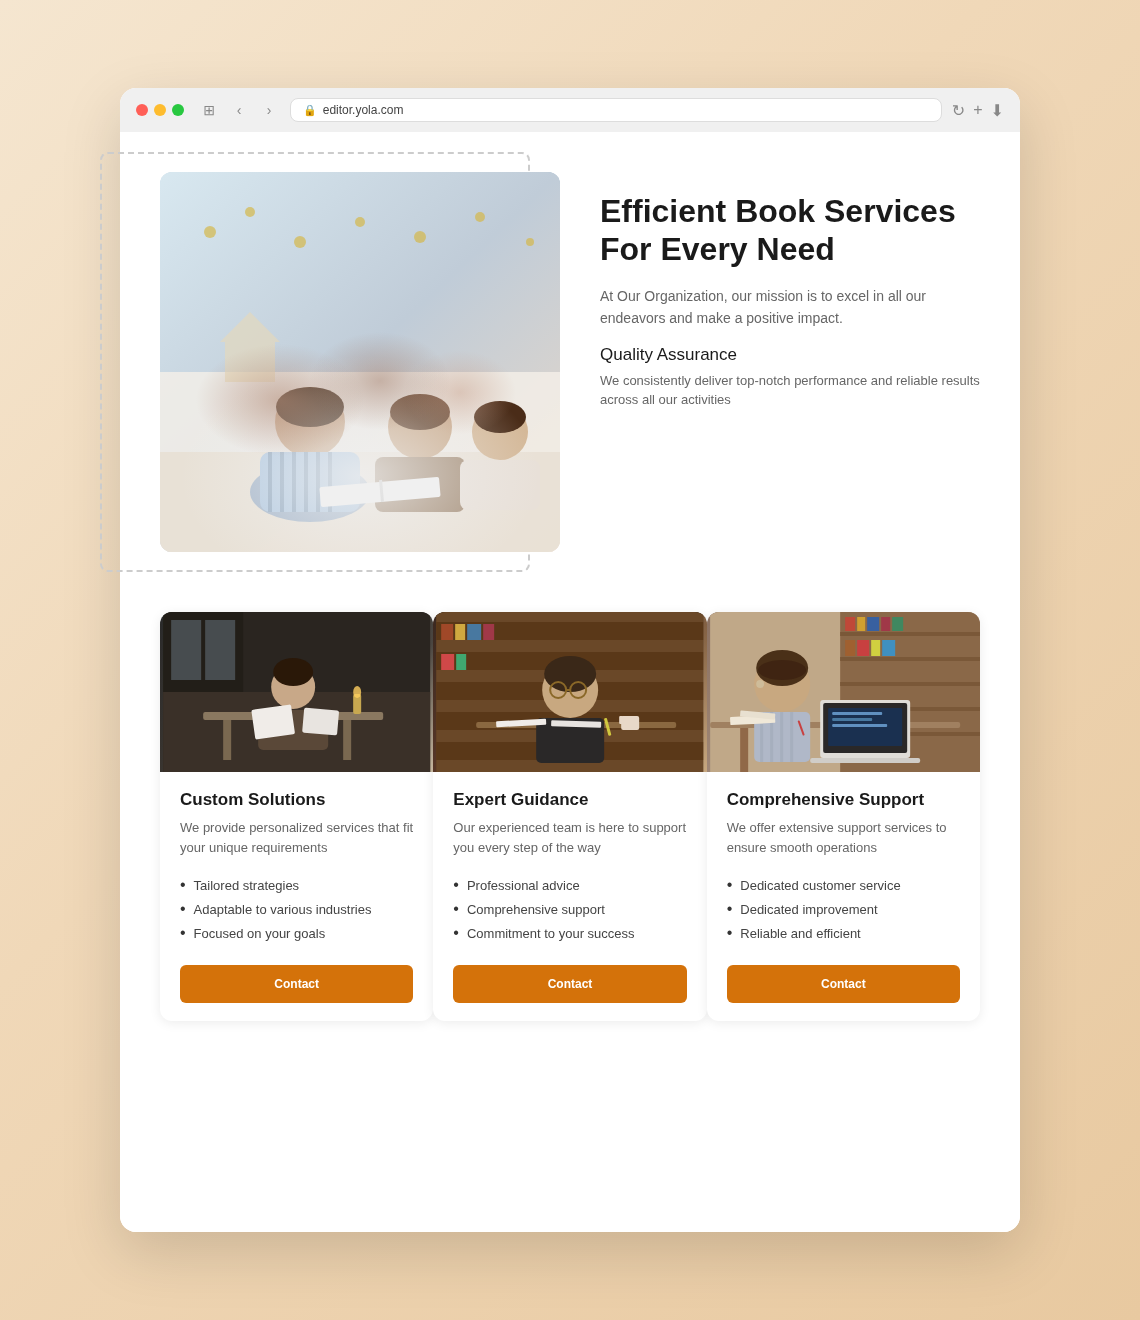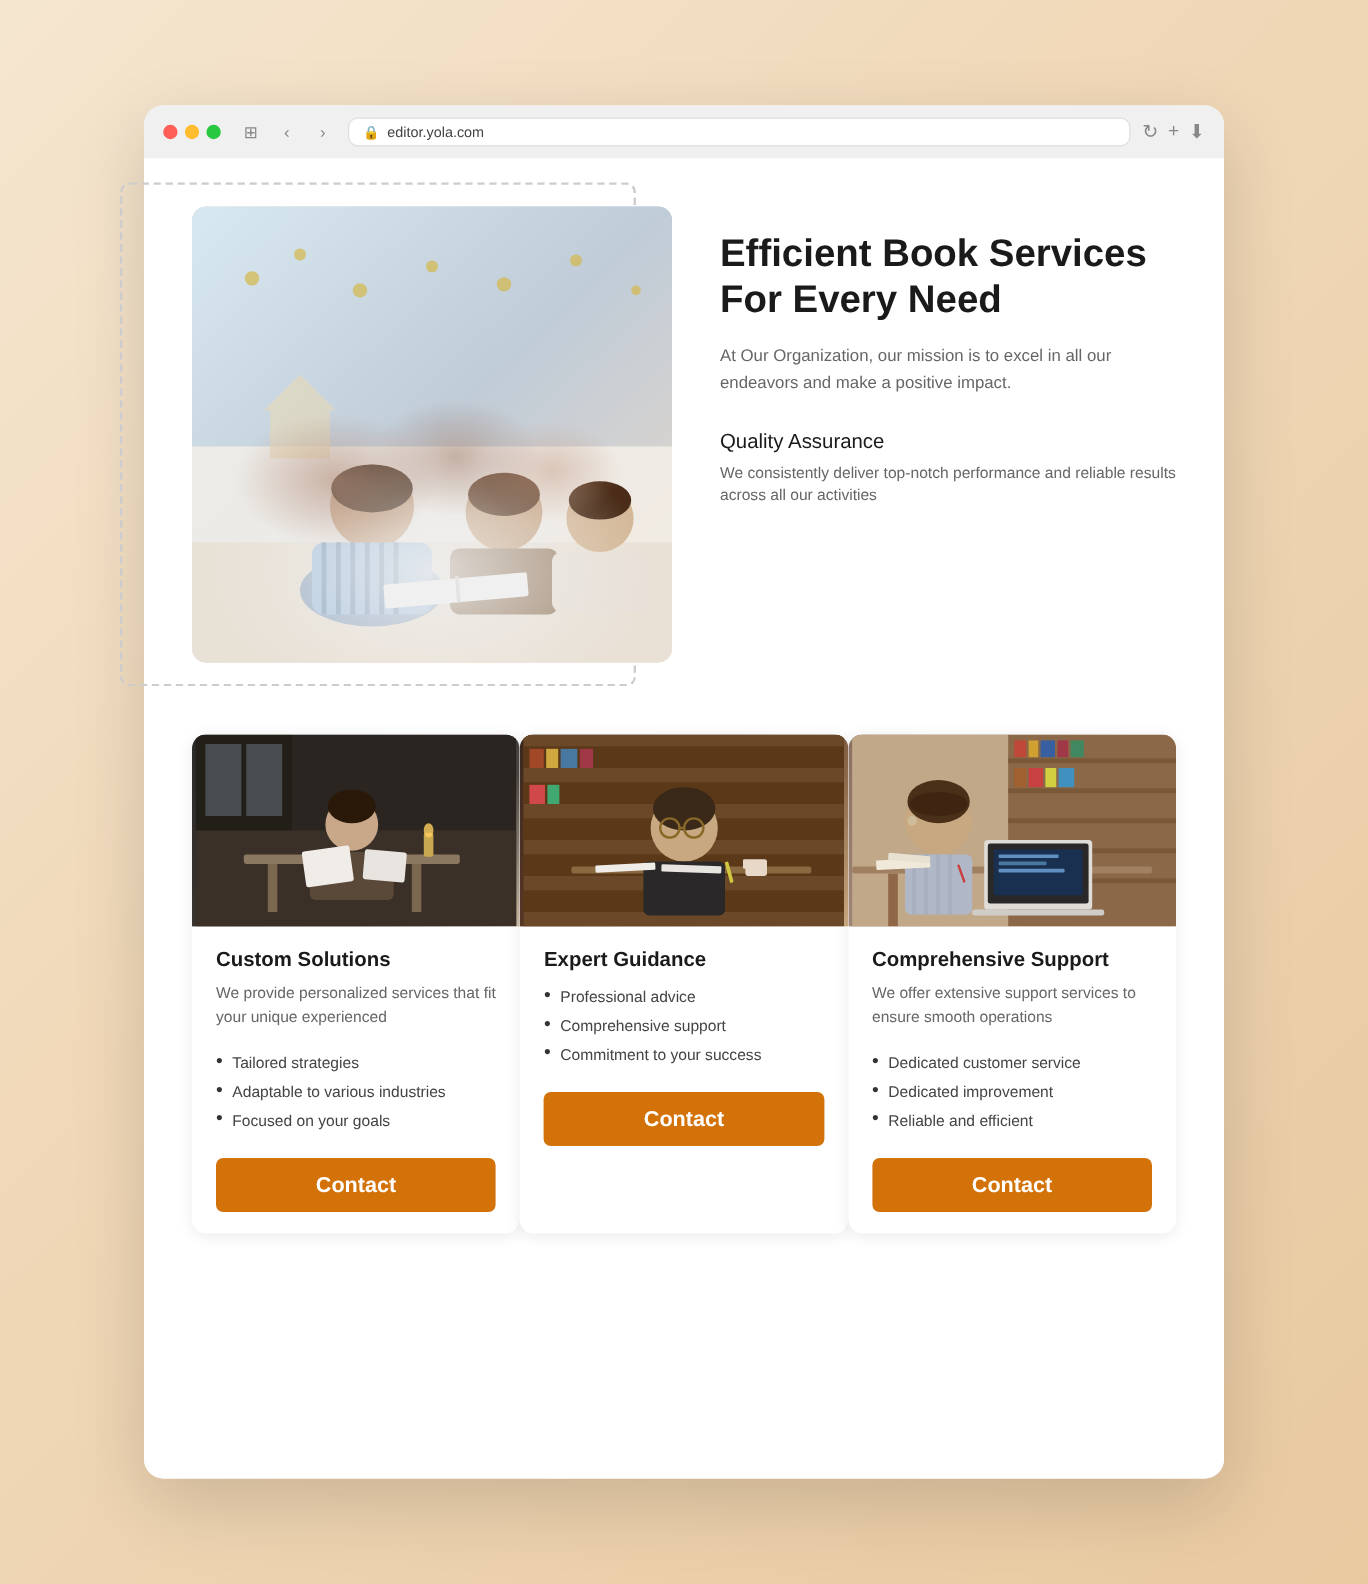--- a/index.html
+++ b/index.html
@@ -157,21 +157,21 @@
       font-weight: 800;
       color: #1a1a1a;
       line-height: 1.2;
       margin-bottom: 16px;
     }
 
     .hero-desc {
       font-size: 14px;
       color: #666;
       line-height: 1.6;
-      margin-bottom: 28px;
+      margin-bottom: 15px;
     }
 
     .feature-item {
       margin-bottom: 20px;
     }
 
     .feature-title {
       font-size: 17px;
       font-weight: 400;
       color: #1a1a1a;
@@ -256,21 +256,21 @@
       flex-shrink: 0;
     }
 
     .contact-btn {
       width: 100%;
       background: #d4720a;
       color: #fff;
       border: none;
       border-radius: 6px;
       padding: 12px;
-      font-size: 18px;
+      font-size: 12px;
       font-weight: 600;
       cursor: pointer;
       text-align: center;
     }
   </style>
 </head>
 <body>
 
 <div class="browser-window">
 
@@ -389,21 +389,21 @@
             <rect x="190" y="82" width="8" height="20" fill="#c8a850" rx="2"></rect>
             <ellipse cx="194" cy="80" rx="4" ry="6" fill="#ffd060" opacity="0.8"></ellipse>
 
             <rect x="0" y="0" width="80" height="80" fill="#1a1810" opacity="0.5"></rect>
             <rect x="8" y="8" width="30" height="60" fill="#a0b8d0" opacity="0.3"></rect>
             <rect x="42" y="8" width="30" height="60" fill="#a0b8d0" opacity="0.3"></rect>
           </svg>
         </div>
         <div class="card-body">
           <div class="card-title">Custom Solutions</div>
-          <p class="card-desc">We provide personalized services that fit your unique experienced</p>
+          <p class="card-desc">We provide personalized services that fit your unique requirements</p>
           <ul class="card-list">
             <li>Tailored strategies</li>
             <li>Adaptable to various industries</li>
             <li>Focused on your goals</li>
           </ul>
           <button class="contact-btn">Contact</button>
         </div>
       </div>
 
       <div class="card">
@@ -440,20 +440,21 @@
             <rect x="183" y="104" width="4" height="8" fill="#e8d8c8" rx="1"></rect>
 
             <rect x="60" y="108" width="50" height="6" fill="#f0ece8" rx="1" transform="rotate(-3, 85, 111)"></rect>
             <rect x="115" y="109" width="50" height="6" fill="#e8e4e0" rx="1" transform="rotate(2, 140, 112)"></rect>
 
             <rect x="170" y="106" width="3" height="18" fill="#d0c840" rx="1" transform="rotate(-15, 171, 115)"></rect>
           </svg>
         </div>
         <div class="card-body">
           <div class="card-title">Expert Guidance</div>
+          <p class="card-desc">Our experienced team is here to support you every step of the way</p>
           <ul class="card-list">
             <li>Professional advice</li>
             <li>Comprehensive support</li>
             <li>Commitment to your success</li>
           </ul>
           <button class="contact-btn">Contact</button>
         </div>
       </div>
 
       <div class="card">

